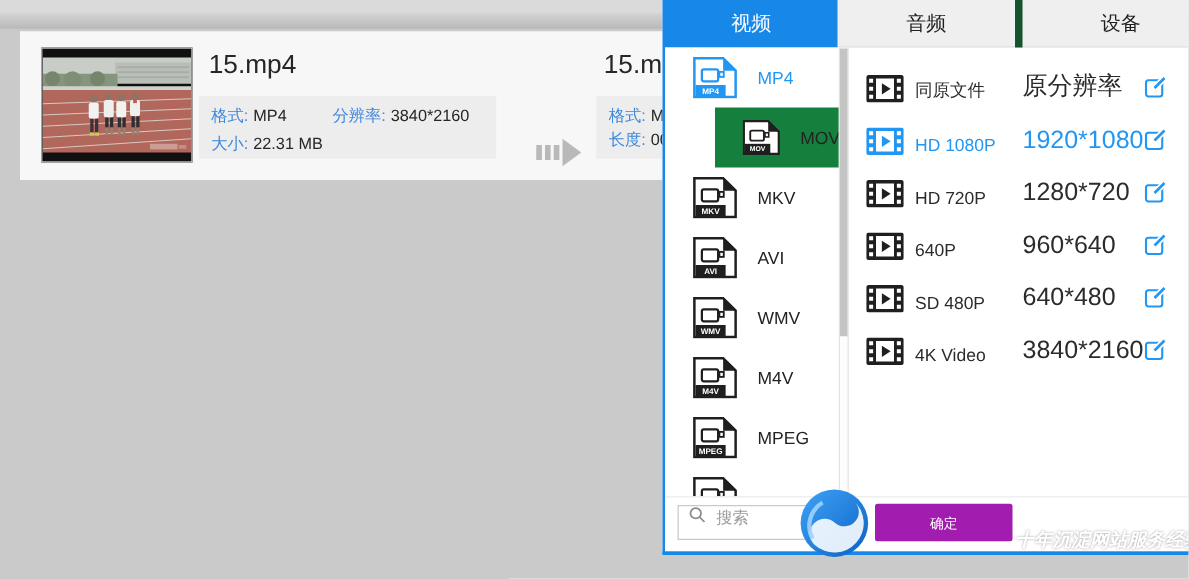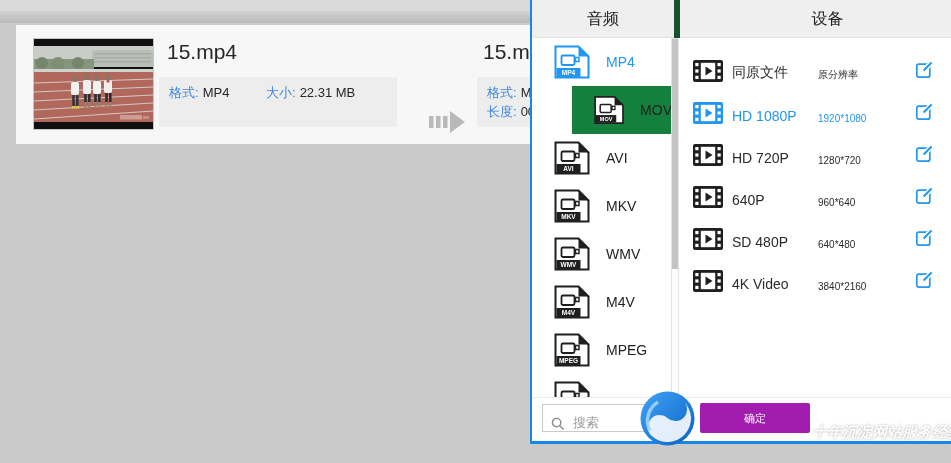--- a/index.html
+++ b/index.html
@@ -56,31 +56,31 @@
   
   .vscroll{position:absolute;left:139px;top:38px;width:8px;height:360px;
     background:#fdfdfd;border:1px solid #e3e3e3;box-sizing:border-box;}
   .vscroll-thumb{position:absolute;left:0;top:0;width:100%;height:230px;background:#c4c4c4;}
 
   
   .preset-list{position:absolute;left:148px;top:40px;right:0;}
   .preset-row{height:42px;display:flex;align-items:flex-end;color:#1f1f1f;}
   .preset-row .p-icon{margin-left:13px;flex:0 0 30px;}
   .preset-name{margin-left:9px;width:86px;font-size:14px;color:#2b2b2b;}
-  .preset-res{width:95px;font-size:10px;color:#2b2b2b;}
+  .preset-res{width:95px;font-size:20px;color:#2b2b2b;}
   .preset-row.selected{color:#2196f3;}
   .preset-row.selected .preset-name,.preset-row.selected .preset-res{color:#2196f3;}
   .edit-btn{width:22px;height:22px;background:none;border:none;padding:0;margin:0;}
 
   
   .bottom-bar{position:absolute;left:0;right:0;bottom:0;height:43px;
     background:#ffffff;border-top:1px solid #ececec;}
   .search-box{position:absolute;left:10px;top:6px;width:128px;height:28px;
     background:#fff;border:1px solid #c9c9c9;box-sizing:border-box;
-    display:flex;align-items:flex-end;}
+    display:flex;align-items:flex-start;}
   .search-box svg{margin:0 6px 0 8px;flex:0 0 14px;}
   .search-box input{border:none;outline:none;width:90px;font-size:13px;
     color:#333;background:transparent;font-family:inherit;}
   .search-box input::placeholder{color:#9a9a9a;}
   .confirm-btn{position:absolute;left:168px;top:5px;width:110px;height:30px;
     background:#a21caf;color:#fff;border:none;font-size:11px;border-radius:2px;
     font-family:inherit;}
 
   
   .wm-logo{left:639px;top:390px;width:57px;height:57px;z-index:30;}
@@ -157,20 +157,21 @@
         </g>
         <rect x="86" y="76" width="22" height="4.5" fill="#ffffff" opacity="0.35"></rect>
         <rect x="109" y="77" width="6" height="3" fill="#ffffff" opacity="0.25"></rect>
       </svg>
     </div>
 
     <div class="abs file-title src-title">15.mp4</div>
 
     <div class="abs infobox infobox-src">
       <div><span class="lbl">格式:</span><span class="val">MP4</span></div>
+      <div><span class="lbl">分辨率:</span><span class="val">3840*2160</span></div>
       <div><span class="lbl">大小:</span><span class="val">22.31 MB</span></div>
     </div>
 
     <div class="abs arrow-icon">
       <svg width="40" height="24" viewBox="0 0 40 24">
         <rect x="1" y="6" width="4.5" height="12" fill="#b9b9b9"></rect>
         <rect x="8" y="6" width="4.5" height="12" fill="#b9b9b9"></rect>
         <rect x="15" y="6" width="4.5" height="12" fill="#b9b9b9"></rect>
         <path d="M22 1 L37 12 L22 23 Z" fill="#b9b9b9"></path>
       </svg>
@@ -179,20 +180,21 @@
     <div class="abs file-title dst-title">15.mp4</div>
 
     <div class="abs infobox infobox-dst">
       <div><span class="lbl">格式:</span><span class="val">MP4</span></div>
       <div><span class="lbl">长度:</span><span class="val">00:00:14</span></div>
     </div>
   </div>
 
   <div class="abs panel z5">
     <div class="tabs">
+      <div class="tab tab-video">视频</div>
       <div class="tab tab-audio">音频</div>
       <div class="tab tab-device">设备</div>
     </div>
 
     <div class="fmt-list" id="fmt-list">
         <div class="fmt-row selected">
     <svg width="38" height="34" viewBox="0 0 38 34">
       <path d="M2.5 1.5 h23 l10 10 v21 h-33 z" fill="#ffffff" stroke="currentColor" stroke-width="2"></path>
       <path d="M25.5 1.5 l10 10 h-10 z" fill="currentColor"></path>
       <rect x="8.5" y="10.5" width="13" height="9.5" rx="1.5" fill="none" stroke="currentColor" stroke-width="1.8"></rect>
@@ -213,34 +215,34 @@
     </svg>
     <span class="fmt-label">MOV</span>
   </div>
         <div class="fmt-row">
     <svg width="38" height="34" viewBox="0 0 38 34">
       <path d="M2.5 1.5 h23 l10 10 v21 h-33 z" fill="#ffffff" stroke="currentColor" stroke-width="2"></path>
       <path d="M25.5 1.5 l10 10 h-10 z" fill="currentColor"></path>
       <rect x="8.5" y="10.5" width="13" height="9.5" rx="1.5" fill="none" stroke="currentColor" stroke-width="1.8"></rect>
       <rect x="22.5" y="12.5" width="3.5" height="4" fill="none" stroke="currentColor" stroke-width="1.5"></rect>
       <rect x="3.5" y="23" width="24" height="9" fill="currentColor"></rect>
+      <text x="15.5" y="30" text-anchor="middle" font-size="6.5" font-weight="bold" fill="#ffffff" font-family="Liberation Sans, sans-serif">MKV</text>
+    </svg>
+    <span class="fmt-label">MKV</span>
+  </div>
+        <div class="fmt-row">
+    <svg width="38" height="34" viewBox="0 0 38 34">
+      <path d="M2.5 1.5 h23 l10 10 v21 h-33 z" fill="#ffffff" stroke="currentColor" stroke-width="2"></path>
+      <path d="M25.5 1.5 l10 10 h-10 z" fill="currentColor"></path>
+      <rect x="8.5" y="10.5" width="13" height="9.5" rx="1.5" fill="none" stroke="currentColor" stroke-width="1.8"></rect>
+      <rect x="22.5" y="12.5" width="3.5" height="4" fill="none" stroke="currentColor" stroke-width="1.5"></rect>
+      <rect x="3.5" y="23" width="24" height="9" fill="currentColor"></rect>
       <text x="15.5" y="30" text-anchor="middle" font-size="6.5" font-weight="bold" fill="#ffffff" font-family="Liberation Sans, sans-serif">AVI</text>
     </svg>
     <span class="fmt-label">AVI</span>
-  </div>
-        <div class="fmt-row">
-    <svg width="38" height="34" viewBox="0 0 38 34">
-      <path d="M2.5 1.5 h23 l10 10 v21 h-33 z" fill="#ffffff" stroke="currentColor" stroke-width="2"></path>
-      <path d="M25.5 1.5 l10 10 h-10 z" fill="currentColor"></path>
-      <rect x="8.5" y="10.5" width="13" height="9.5" rx="1.5" fill="none" stroke="currentColor" stroke-width="1.8"></rect>
-      <rect x="22.5" y="12.5" width="3.5" height="4" fill="none" stroke="currentColor" stroke-width="1.5"></rect>
-      <rect x="3.5" y="23" width="24" height="9" fill="currentColor"></rect>
-      <text x="15.5" y="30" text-anchor="middle" font-size="6.5" font-weight="bold" fill="#ffffff" font-family="Liberation Sans, sans-serif">MKV</text>
-    </svg>
-    <span class="fmt-label">MKV</span>
   </div>
         <div class="fmt-row">
     <svg width="38" height="34" viewBox="0 0 38 34">
       <path d="M2.5 1.5 h23 l10 10 v21 h-33 z" fill="#ffffff" stroke="currentColor" stroke-width="2"></path>
       <path d="M25.5 1.5 l10 10 h-10 z" fill="currentColor"></path>
       <rect x="8.5" y="10.5" width="13" height="9.5" rx="1.5" fill="none" stroke="currentColor" stroke-width="1.8"></rect>
       <rect x="22.5" y="12.5" width="3.5" height="4" fill="none" stroke="currentColor" stroke-width="1.5"></rect>
       <rect x="3.5" y="23" width="24" height="9" fill="currentColor"></rect>
       <text x="15.5" y="30" text-anchor="middle" font-size="6.5" font-weight="bold" fill="#ffffff" font-family="Liberation Sans, sans-serif">WMV</text>
     </svg>

